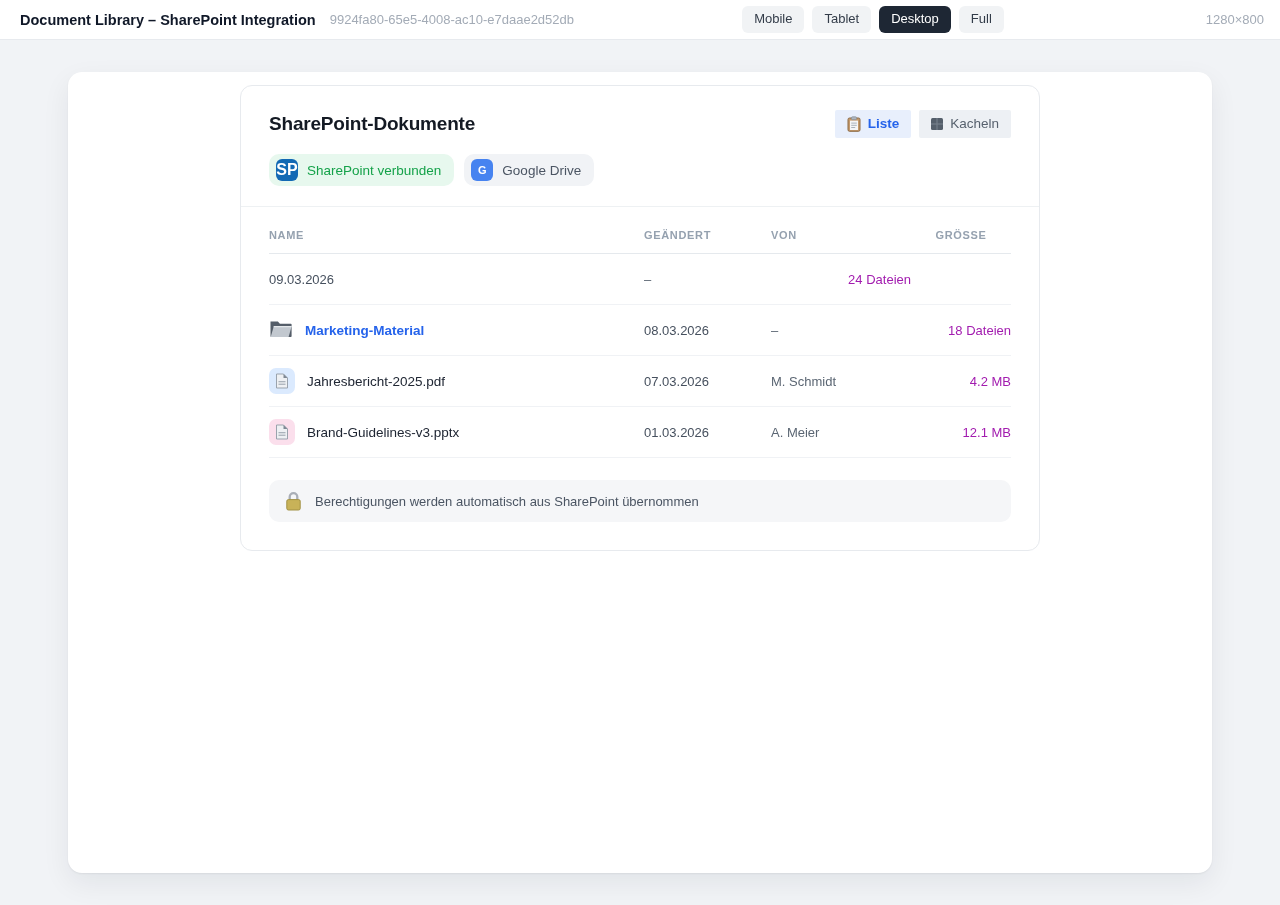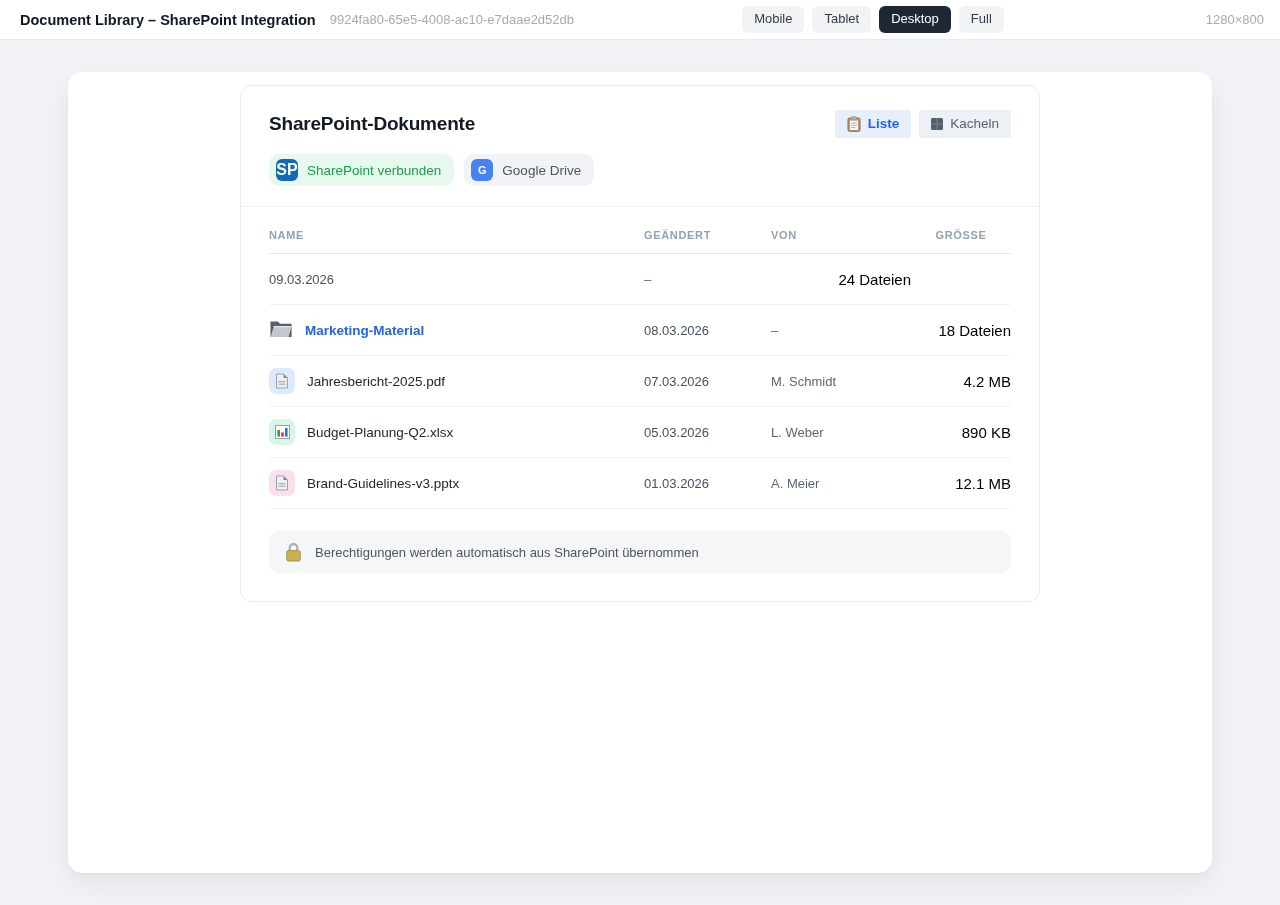--- a/index.html
+++ b/index.html
@@ -78,21 +78,21 @@
   .icon-chip {
     width: 26px; height: 26px; border-radius: 7px; flex: 0 0 auto;
     display: flex; align-items: center; justify-content: center;
   }
   .icon-chip.pdf  { background: #dbeafe; }
   .icon-chip.xlsx { background: #d9f5e5; }
   .icon-chip.pptx { background: #fbdfec; }
   .folder-svg { flex: 0 0 auto; }
   .cell.date { font-size: 13px; color: #46505e; }
   .cell.von  { font-size: 13px; color: #5b6673; }
-  .cell.size { font-size: 15px; color: #000000; text-align: right; }
+  .cell.size { font-size: 13px; color: #a21caf; text-align: right; }
 
   
   .notice {
     margin-top: 22px; background: #f5f6f8; border-radius: 10px;
     padding: 11px 16px; display: flex; align-items: center; gap: 13px;
   }
   .notice-text { font-size: 13px; color: #4b5563; }
 </style>
 </head>
 <body>
@@ -196,36 +196,20 @@
               <rect x="3.5" y="10.6" width="7" height="1.3" fill="#aab2bb"></rect>
             </svg>
           </span>
           <span class="file-name">Jahresbericht-2025.pdf</span>
         </div>
         <span class="cell date">07.03.2026</span>
         <span class="cell von">M. Schmidt</span>
         <span class="cell size">4.2 MB</span>
       </div>
 
-      <div class="row">
-        <div class="name-cell">
-          <span class="icon-chip xlsx">
-            <svg width="15" height="14" viewBox="0 0 15 14">
-              <rect x="0.5" y="0.5" width="14" height="13" fill="#ffffff" stroke="#98a1ab"></rect>
-              <rect x="2.4" y="5" width="2.6" height="6.6" fill="#2e9e50"></rect>
-              <rect x="6.2" y="7.4" width="2.6" height="4.2" fill="#d63a31"></rect>
-              <rect x="10" y="2.9" width="2.6" height="8.7" fill="#2f6fe0"></rect>
-            </svg>
-          </span>
-          <span class="file-name">Budget-Planung-Q2.xlsx</span>
-        </div>
-        <span class="cell date">05.03.2026</span>
-        <span class="cell von">L. Weber</span>
-        <span class="cell size">890 KB</span>
-      </div>
 
       <div class="row">
         <div class="name-cell">
           <span class="icon-chip pptx">
             <svg width="14" height="16" viewBox="0 0 14 16">
               <path d="M1.5 1h7l4 4v10h-11z" fill="#eef0f3" stroke="#9aa3ad"></path>
               <path d="M8.5 1l4 4h-4z" fill="#7e8894"></path>
               <rect x="3.5" y="8" width="7" height="1.3" fill="#aab2bb"></rect>
               <rect x="3.5" y="10.6" width="7" height="1.3" fill="#aab2bb"></rect>
             </svg>

